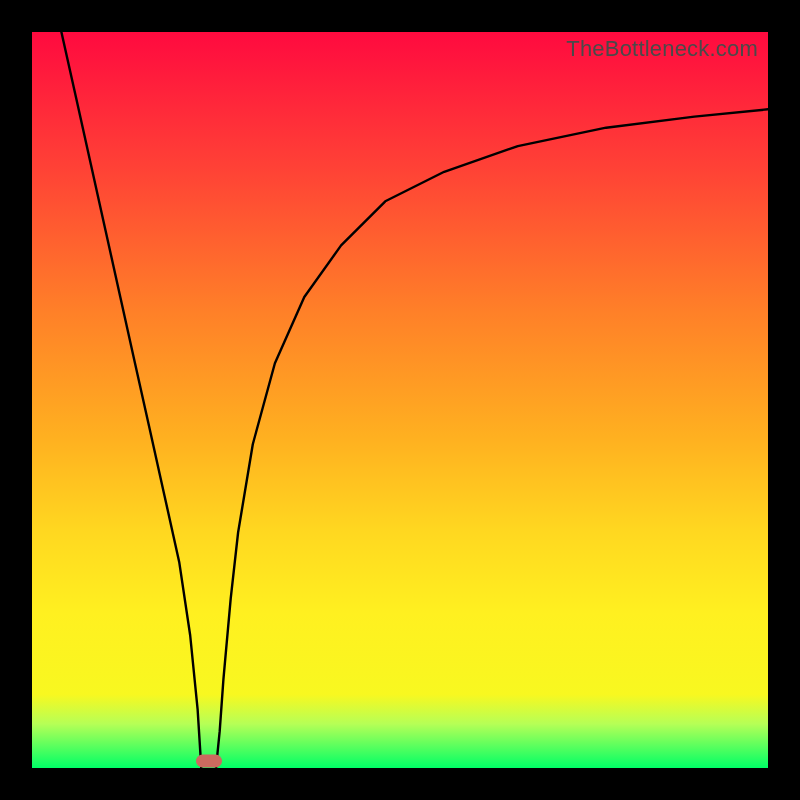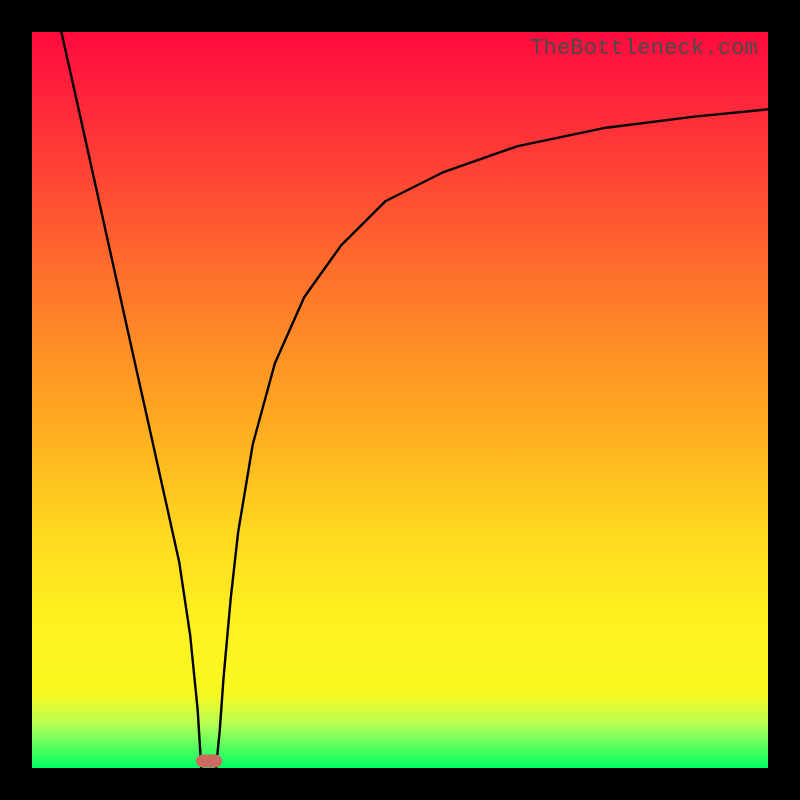--- a/index.html
+++ b/index.html
@@ -9,21 +9,20 @@
     height: 800px;
     background: #000;
     overflow: hidden;
     font-family: Arial, Helvetica, sans-serif;
   }
   .frame {
     position: relative;
     width: 800px;
     height: 800px;
     background: #000;
-    font-family: Liberation Mono, monospace;
   }
   .plot {
     position: absolute;
     left: 32px;
     top: 32px;
     width: 736px;
     height: 736px;
     background: linear-gradient(
       to bottom,
       #ff0a3f 0%,

